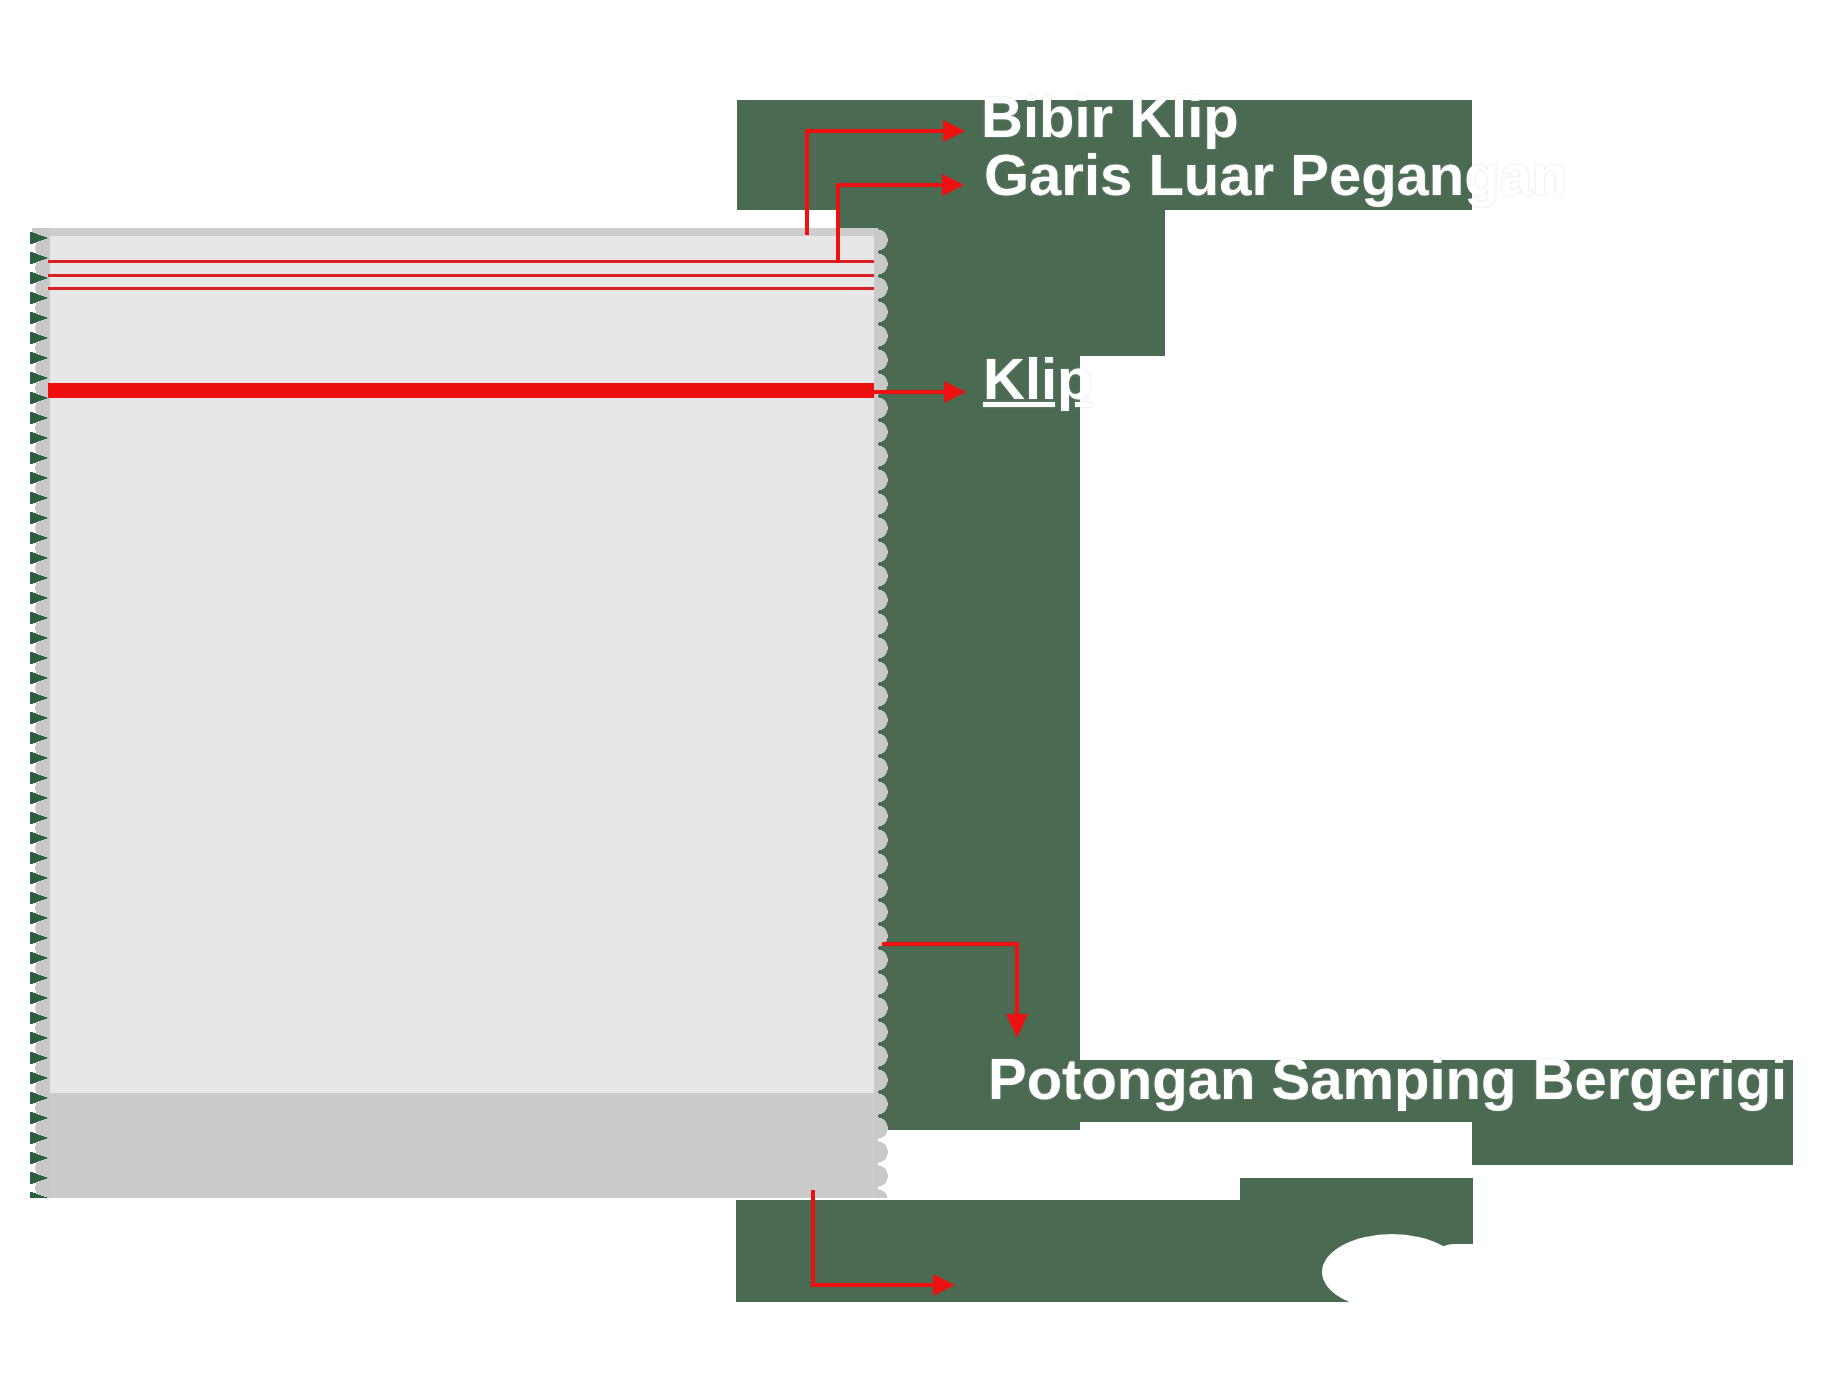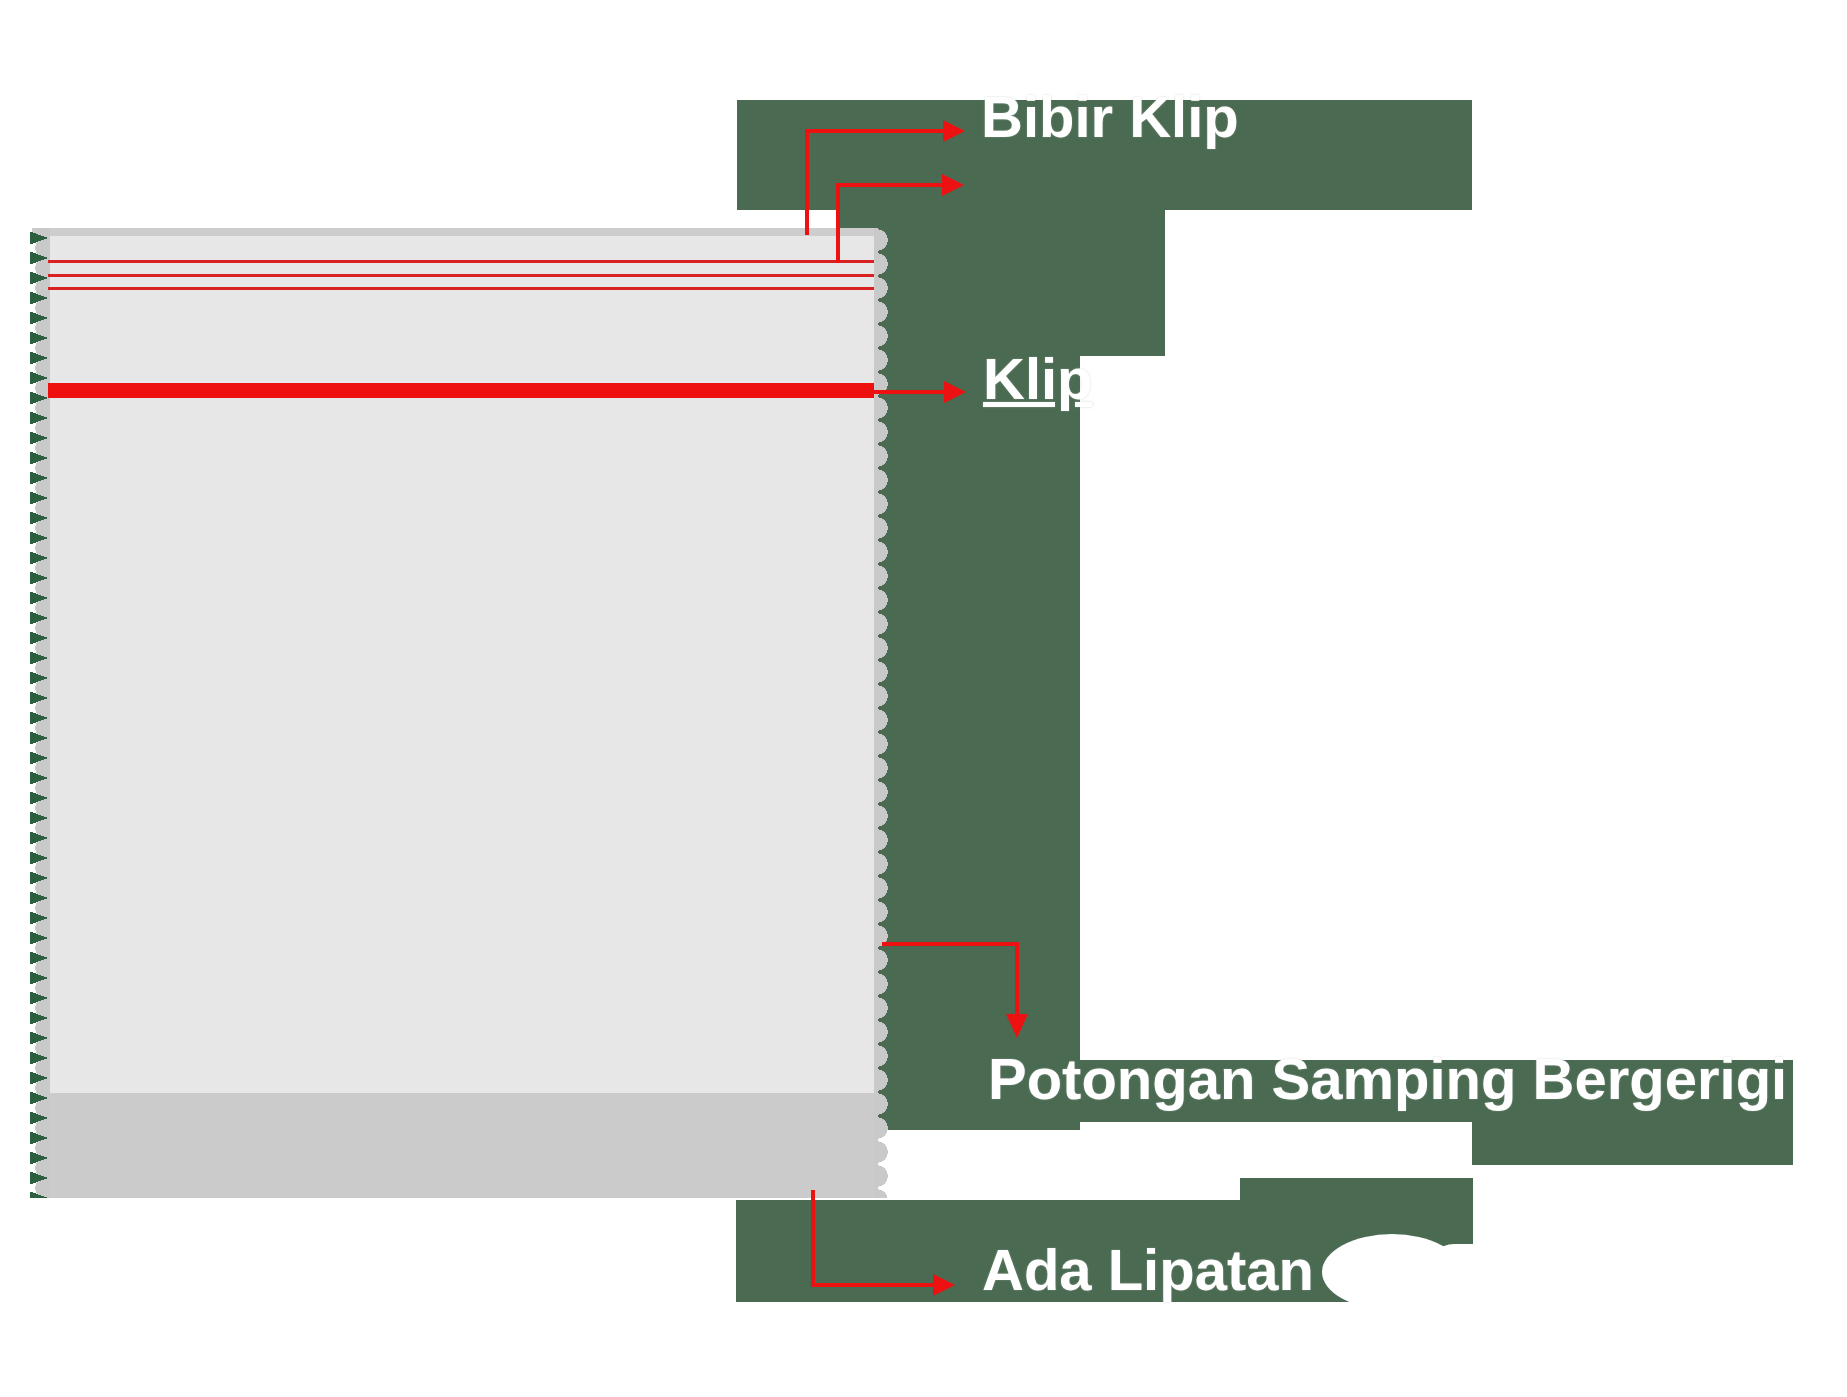--- a/index.html
+++ b/index.html
@@ -129,17 +129,17 @@
     <div class="abs ah-down p4-a"></div>
   </div>
 
   <div>
     <div class="abs rline p5-v"></div>
     <div class="abs rline p5-h"></div>
     <div class="abs ah-right p5-a"></div>
   </div>
 
   <div class="lbl lbl-bibir">Bibir Klip</div>
+  <div class="lbl lbl-garis">Garis Luar Pegangan</div>
   <div class="lbl lbl-klip">Klip</div>
   <div class="lbl lbl-potongan">Potongan Samping Bergerigi</div>
-  <div class="lbl lbl-ada">Ada Lipatan</div>
 
 </div>
 
 </body></html>

